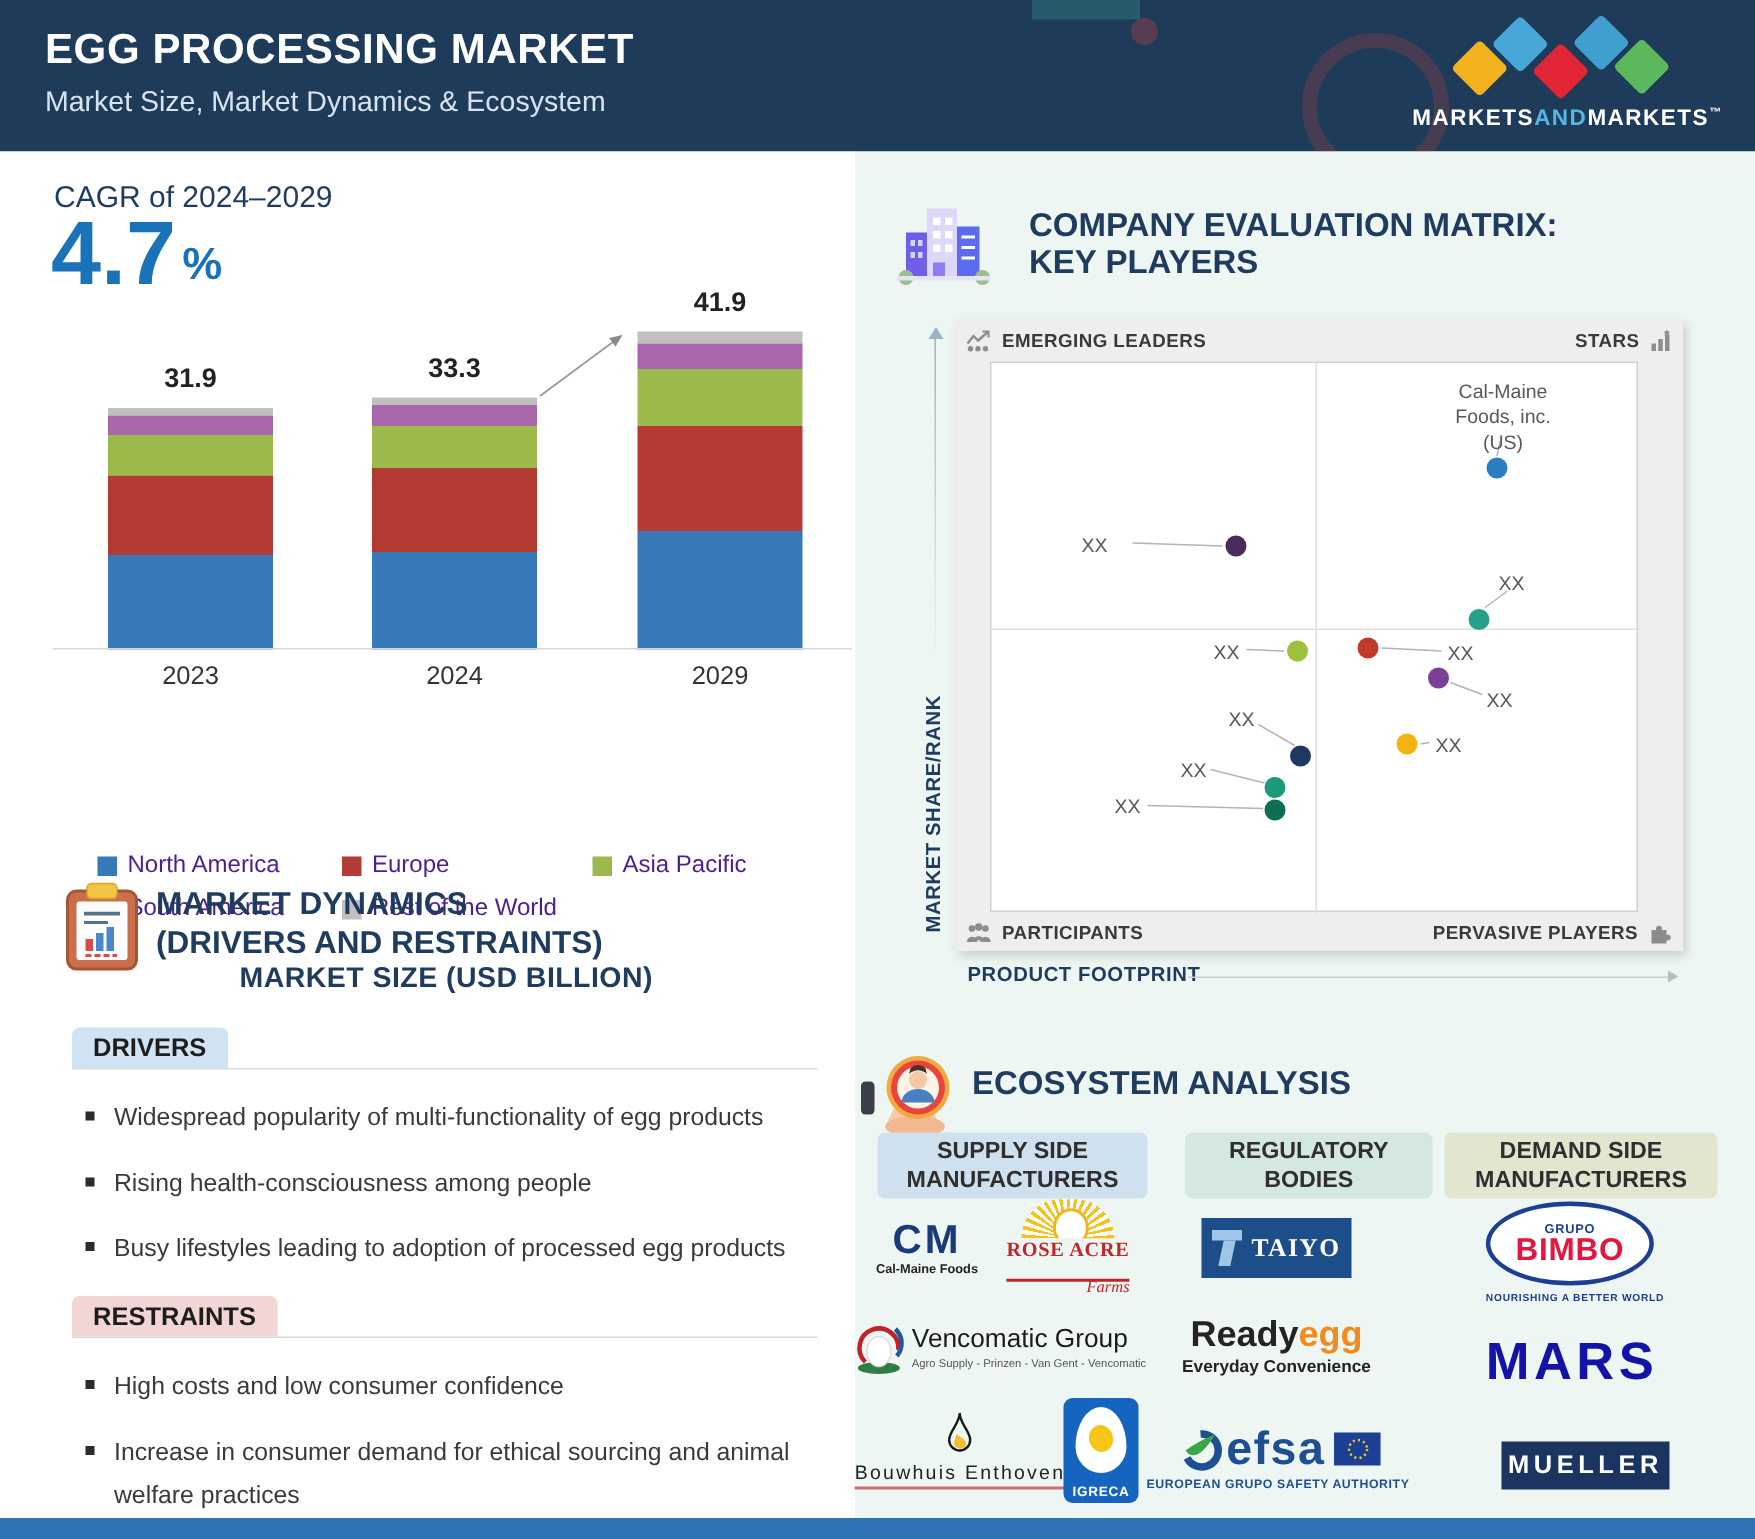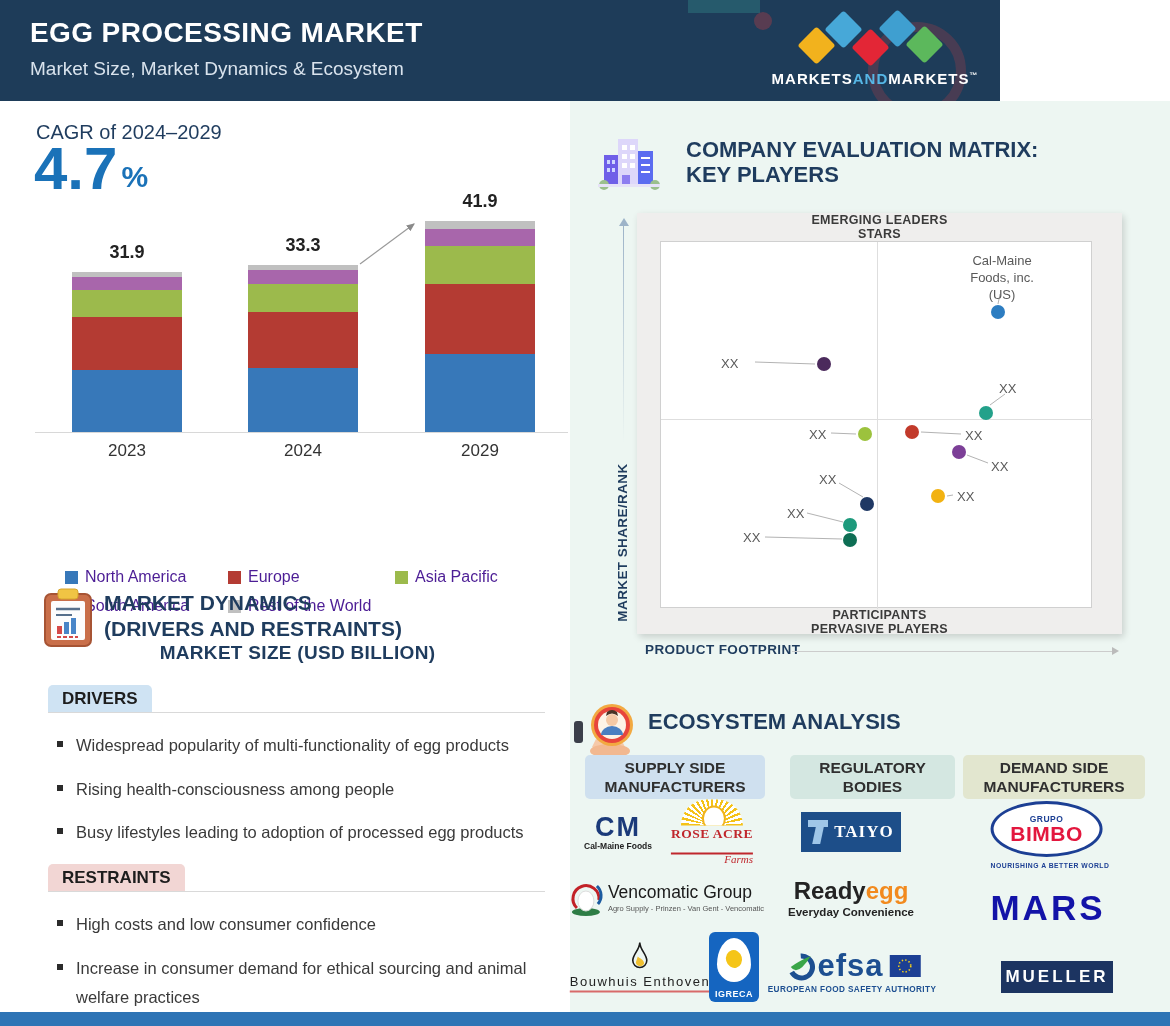--- a/index.html
+++ b/index.html
@@ -1,20 +1,20 @@
 <!DOCTYPE html>
 <html><head>
 <meta charset="utf-8">
 <style>
   html,body{margin:0;padding:0;background:#fff;}
   #page{position:relative;width:1170px;height:1026px;overflow:hidden;
         font-family:"Liberation Sans","DejaVu Sans",sans-serif;background:#fff;}
 
   
-  .hdr{position:absolute;left:0;top:0;width:1000px;height:101px;background:#1e3c59;}
+  .hdr{position:absolute;left:0;top:0;width:1170px;height:101px;background:#1e3c59;}
   .hdr-deco1{position:absolute;left:868px;top:22px;width:78px;height:78px;border-radius:50%;
              border:10px solid rgba(224,62,62,.22);}
   .hdr-deco2{position:absolute;left:754px;top:12px;width:18px;height:18px;border-radius:50%;
              background:rgba(224,62,62,.30);}
   .hdr-deco3{position:absolute;left:688px;top:0;width:72px;height:13px;background:rgba(64,178,168,.25);}
   .hdr-title{position:absolute;left:30px;top:17px;font-size:28px;font-weight:700;color:#fff;letter-spacing:.4px;}
   .hdr-sub{position:absolute;left:30px;top:58px;font-size:19px;font-weight:400;color:#d9e3ed;}
   .brand{position:absolute;right:20px;top:6px;width:210px;height:92px;}
   .dm{position:absolute;width:27px;height:27px;transform:rotate(45deg);border-radius:3px;}
   .brand-txt{position:absolute;left:0;top:64px;width:210px;text-align:center;color:#fff;
@@ -58,21 +58,21 @@
   .blist{position:absolute;left:48px;width:497px;}
   .bitem{position:relative;padding-left:28px;margin-bottom:14px;font-size:16.5px;color:#3a3a3a;line-height:1.8;}
   .bitem::before{content:'';position:absolute;left:9px;top:10px;width:6px;height:6px;background:#2b2b2b;}
 
   
   .mx-icon{position:absolute;left:28px;top:28px;}
   .mx-title{position:absolute;left:116px;top:36px;font-size:22px;font-weight:700;color:#1f3c5e;line-height:25px;}
   .mx-box{position:absolute;left:67px;top:112px;width:485px;height:421px;background:#efeeed;
           box-shadow:2px 3px 7px rgba(0,0,0,.16);}
   .mx-band{position:absolute;left:0;width:485px;height:28px;display:flex;align-items:center;
-           font-size:12.5px;font-weight:700;color:#3a3a3a;letter-spacing:.3px;flex-direction:column;}
+           font-size:12.5px;font-weight:700;color:#3a3a3a;letter-spacing:.3px;}
   .mx-band .sp{flex:1;}
   .mx-band svg{margin:0 7px;}
   #matrix-plot{position:absolute;left:23px;top:28px;width:432px;height:367px;background:#fff;
                border:1px solid #d0d0d0;box-sizing:border-box;}
   .qline-v{position:absolute;left:216px;top:0;width:1px;height:367px;background:#dedede;}
   .qline-h{position:absolute;left:0;top:177px;width:432px;height:1px;background:#dedede;}
   #matrix-lines{position:absolute;left:0;top:0;pointer-events:none;}
   .dot{position:absolute;width:14px;height:14px;border-radius:50%;}
   .pt-label{position:absolute;font-size:13px;color:#595959;line-height:17px;white-space:pre-line;}
   .pt-label.ctr{transform:translateX(-50%);text-align:center;}
@@ -476,21 +476,21 @@
           <path d="M8 22 A11 11 0 1 0 17 6" stroke="#1d4f91" stroke-width="5" fill="none"></path>
           <path d="M7 17 q7 10 20 -11 q-12 5 -20 11 z" fill="#3aa648"></path>
         </svg>
         <span class="efsa-name">efsa</span>
         <span class="efsa-flag">
           <svg width="18" height="18" viewBox="0 0 18 18">
               <circle cx="9" cy="9" r="6" fill="none" stroke="#f7d117" stroke-width="1.6" stroke-dasharray="1.4 2.1"></circle>
             </svg>
         </span>
       </div>
-      <div class="efsa-tag">EUROPEAN FOOD SAFETY AUTHORITY</div>
+      <div class="efsa-tag">EUROPEAN GRUPO SAFETY AUTHORITY</div>
     </div>
     <div class="logo" style="left:487px;top:876px">
       <div class="mueller">MUELLER</div>
     </div>
   </div>
 
   <div class="footer-bar"></div>
 </div>
 
 </body></html>

